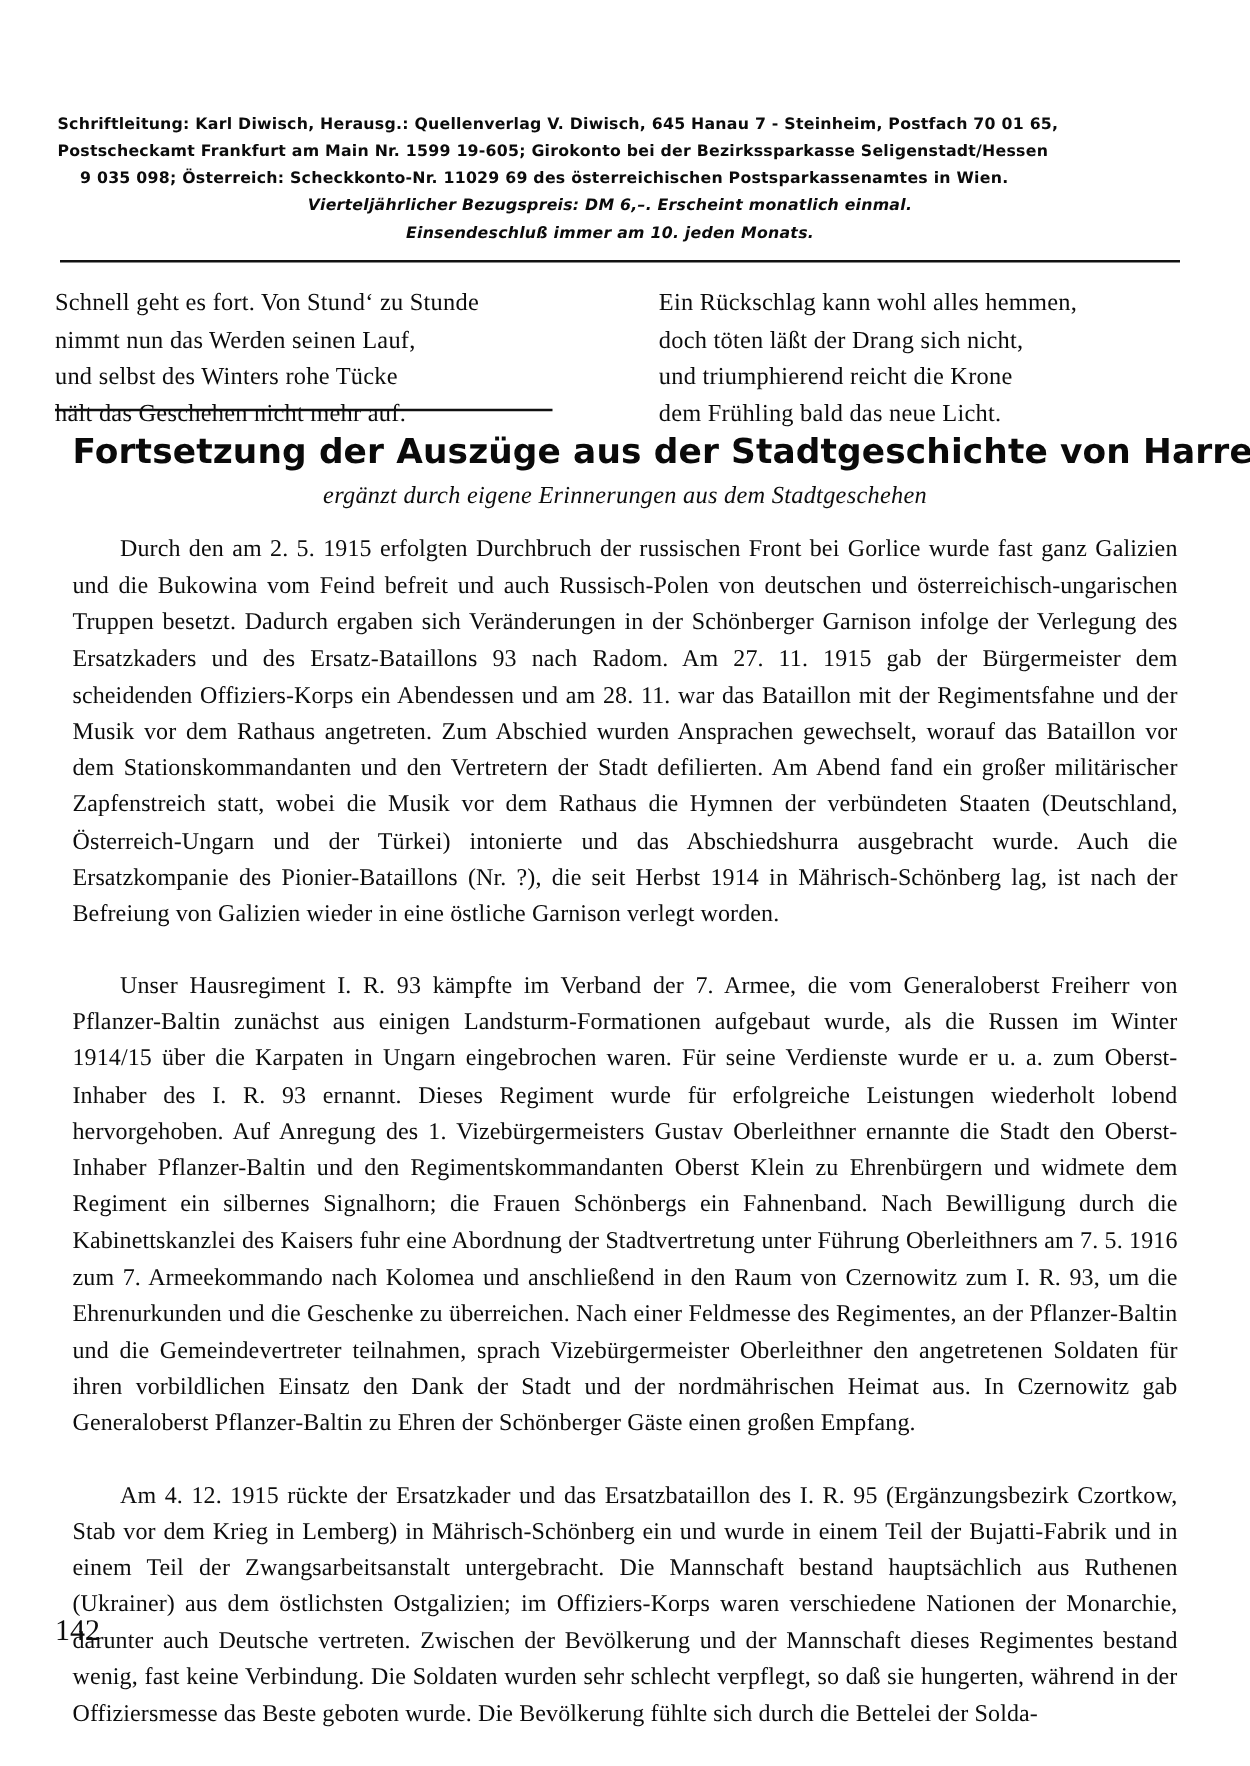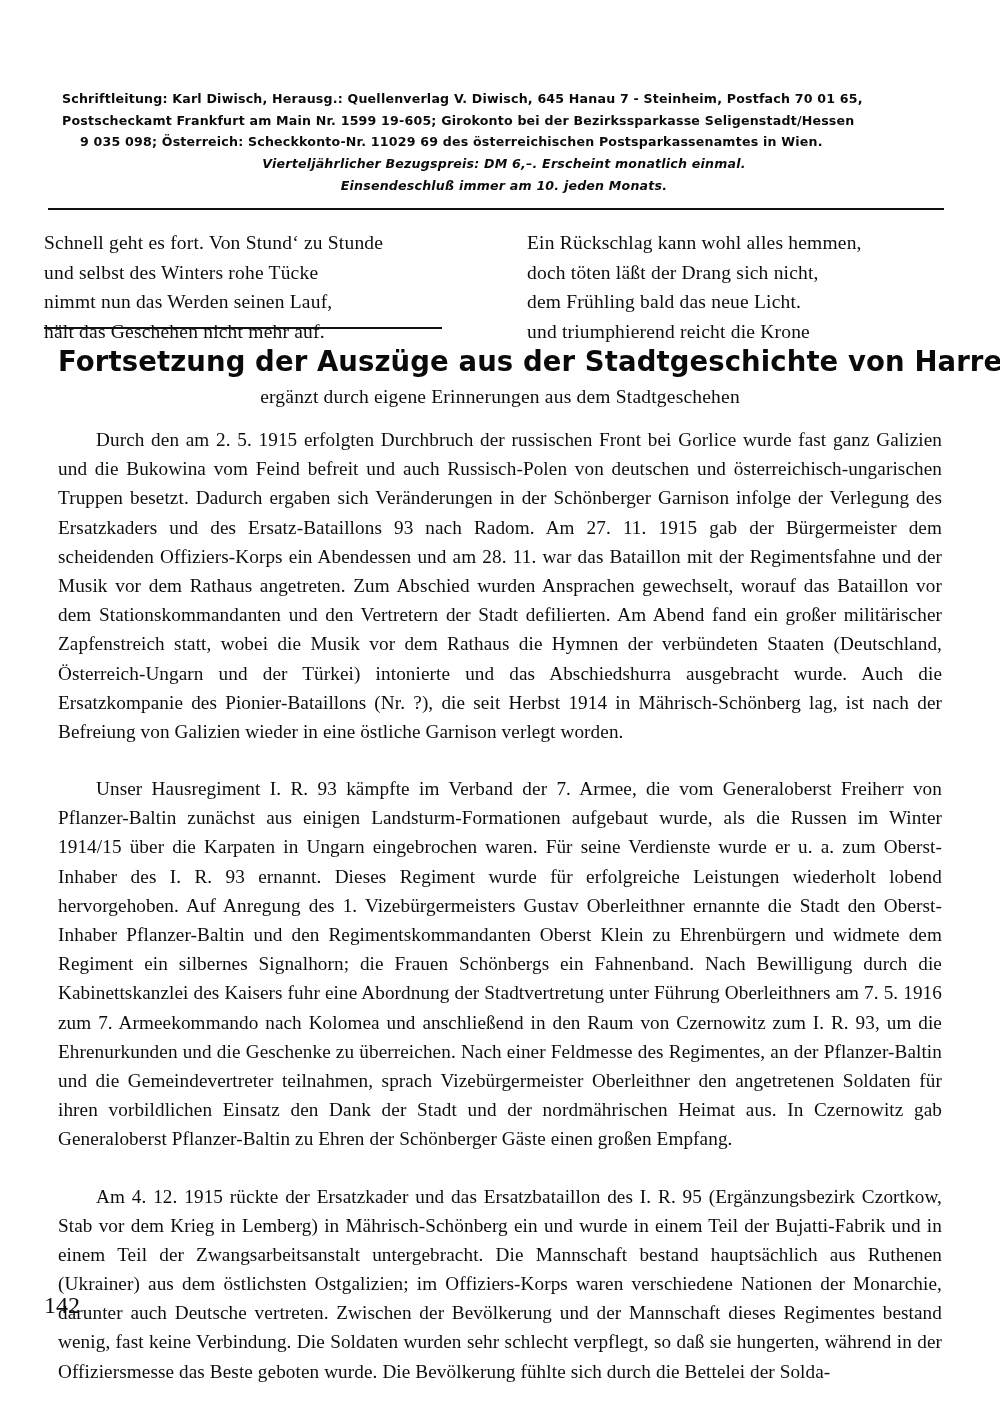--- a/index.html
+++ b/index.html
@@ -18,21 +18,21 @@
   .page {
     position: absolute;
     left: 0;
     top: 0;
     width: 1000px;
     height: 1413px;
   }
   
   .masthead {
     position: absolute;
-    left: 62px;
+    left: 46px;
     top: 88px;
     width: 884px;
     font-family: "DejaVu Sans", sans-serif;
     font-weight: bold;
     font-size: 12.6px;
     line-height: 1.72;
     letter-spacing: 0.2px;
     color: #0b0b0b;
   }
   .masthead div {
@@ -93,20 +93,21 @@
     margin-left: 37px;
   }
   .subhead {
     position: absolute;
     left: 0;
     top: 386px;
     width: 1000px;
     text-align: center;
     font-size: 19.5px;
     letter-spacing: 0.2px;
+    font-style: italic;
   }
 
   
   .body {
     position: absolute;
     left: 58px;
     top: 425px;
     width: 884px;
     font-size: 19.2px;
     line-height: 1.52;
@@ -138,29 +139,29 @@
     <div class="m-indent">9 035 098; Österreich: Scheckkonto-Nr. 11029 69 des österreichischen Postsparkassenamtes in Wien.</div>
     <div class="m-center">Vierteljährlicher Bezugspreis: DM 6,–. Erscheint monatlich einmal.</div>
     <div class="m-center">Einsendeschluß immer am 10. jeden Monats.</div>
   </div>
 
   <div class="rule-top"></div>
 
   <div class="verse">
     <div class="verse-col left">
       <div>Schnell geht es fort. Von Stund‘ zu Stunde</div>
+      <div>nimmt nun das Werden seinen Lauf,</div>
       <div>und selbst des Winters rohe Tücke</div>
-      <div>nimmt nun das Werden seinen Lauf,</div>
       <div>hält das Geschehen nicht mehr auf.</div>
     </div>
     <div class="verse-col right">
       <div>Ein Rückschlag kann wohl alles hemmen,</div>
       <div>doch töten läßt der Drang sich nicht,</div>
+      <div>und triumphierend reicht die Krone</div>
       <div>dem Frühling bald das neue Licht.</div>
-      <div>und triumphierend reicht die Krone</div>
     </div>
   </div>
 
   <div class="rule-mid"></div>
 
   <div class="headline">Fortsetzung der Auszüge aus der Stadtgeschichte von Harrer</div>
   <div class="subhead">ergänzt durch eigene Erinnerungen aus dem Stadtgeschehen</div>
 
   <div class="body">
     <p>Durch den am 2. 5. 1915 erfolgten Durchbruch der russischen Front bei Gorlice wurde fast ganz Galizien und die Bukowina vom Feind befreit und auch Russisch-Polen von deutschen und österreichisch-ungarischen Truppen besetzt. Dadurch ergaben sich Veränderungen in der Schönberger Garnison infolge der Verlegung des Ersatzkaders und des Ersatz-Bataillons 93 nach Radom. Am 27. 11. 1915 gab der Bürgermeister dem scheidenden Offiziers-Korps ein Abendessen und am 28. 11. war das Bataillon mit der Regimentsfahne und der Musik vor dem Rathaus angetreten. Zum Abschied wurden Ansprachen gewechselt, worauf das Bataillon vor dem Stationskommandanten und den Vertretern der Stadt defilierten. Am Abend fand ein großer militärischer Zapfenstreich statt, wobei die Musik vor dem Rathaus die Hymnen der verbündeten Staaten (Deutschland, Österreich-Ungarn und der Türkei) intonierte und das Abschiedshurra ausgebracht wurde. Auch die Ersatzkompanie des Pionier-Bataillons (Nr. ?), die seit Herbst 1914 in Mährisch-Schönberg lag, ist nach der Befreiung von Galizien wieder in eine östliche Garnison verlegt worden.</p>

